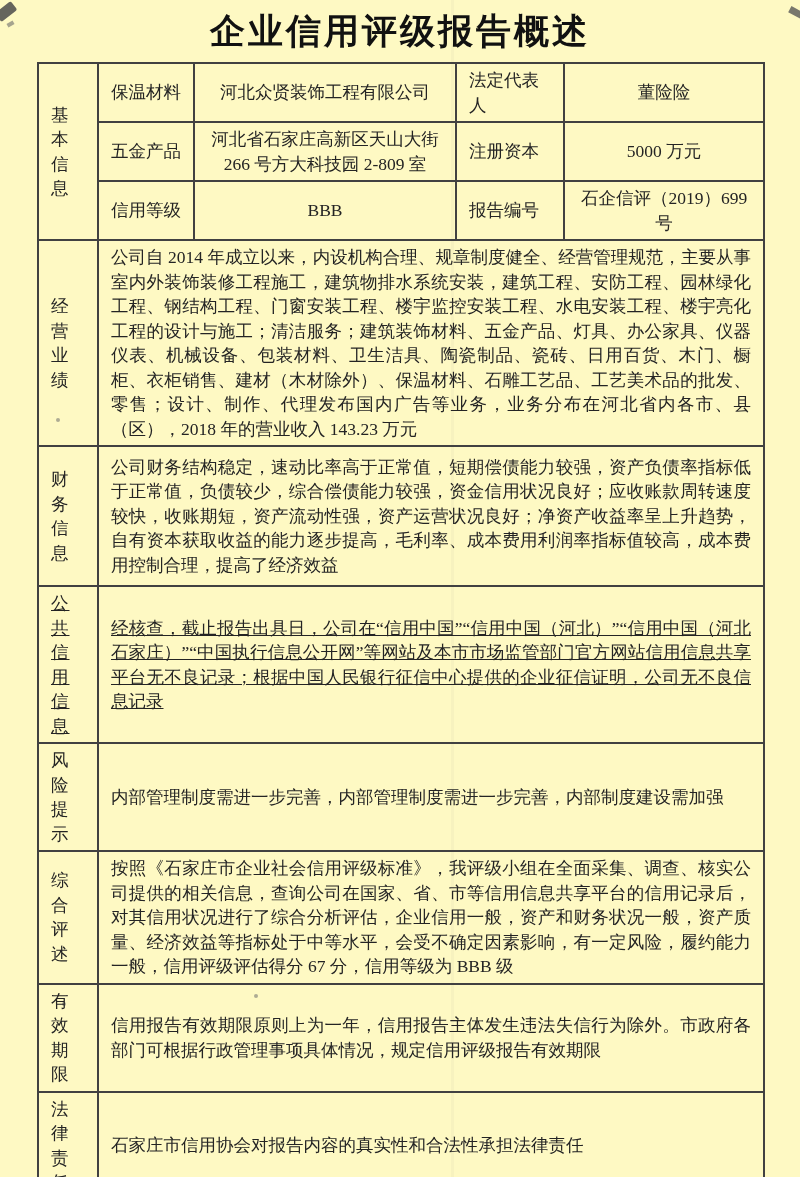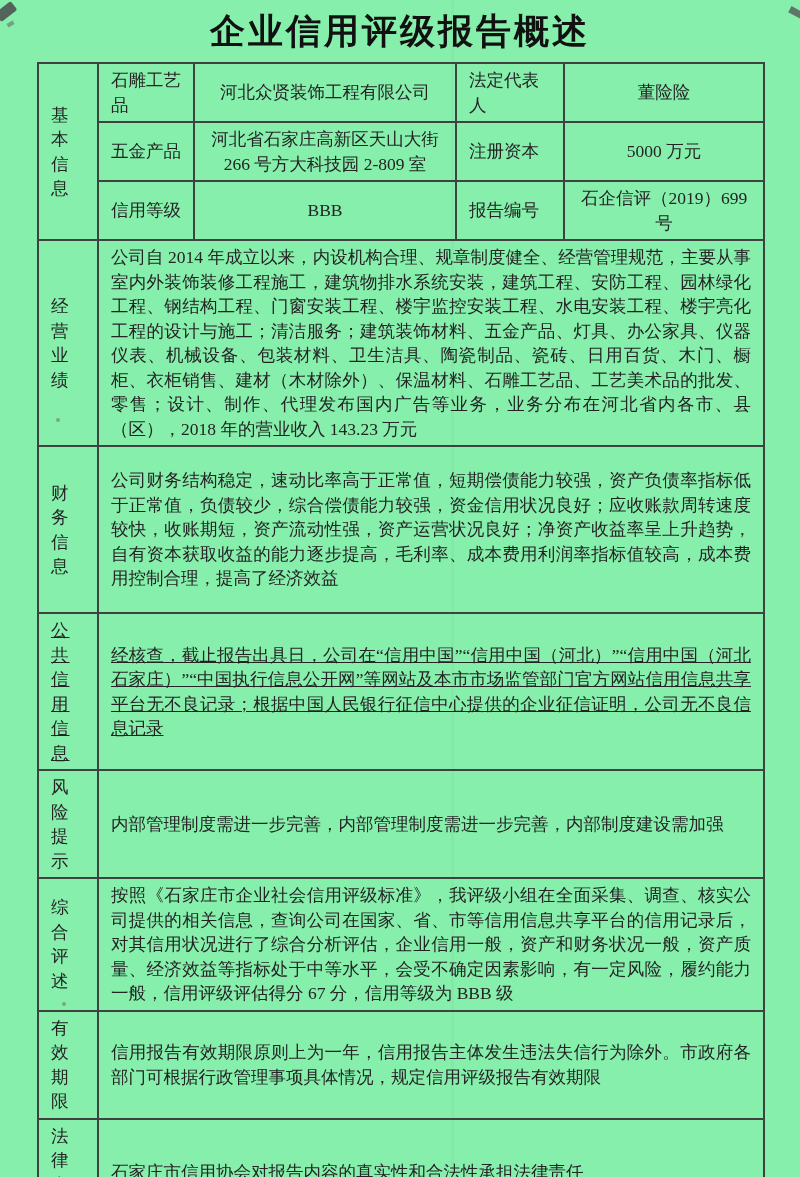--- a/index.html
+++ b/index.html
@@ -1,21 +1,21 @@
 <!DOCTYPE html>
 <html><head>
 <meta charset="utf-8">
 <style>
   html,body{margin:0;padding:0;}
   body{background:#e8e8e8;font-family:"Liberation Serif", serif;}
   .page{
     position:relative;
     width:800px;height:1177px;
     margin:0 auto;
-    background:#86efac;
+    background:#fef9c3;
     overflow:hidden;
     color:#242424;
   }
   
   .scan-line{position:absolute;left:451px;top:0;width:3px;height:1177px;background:rgba(110,110,110,0.05);}
   .art-tl{position:absolute;left:-4px;top:6px;width:20px;height:11px;background:#4b4b4b;transform:rotate(-38deg);border-radius:2px;opacity:.85;}
   .art-tl2{position:absolute;left:7px;top:22px;width:7px;height:4px;background:#6a6a6a;transform:rotate(-30deg);opacity:.6;}
   .art-tr{position:absolute;right:-3px;top:9px;width:14px;height:7px;background:#585858;transform:rotate(28deg);opacity:.8;}
   .dot{position:absolute;width:4px;height:4px;background:#6c6c6c;border-radius:50%;opacity:.55;}
 
@@ -45,21 +45,21 @@
     text-align:left;
     white-space:pre-line;
     font-size:18px;line-height:27px;
     padding:4px 2px;
     letter-spacing:1px;
   }
   td.lbl{font-size:18px;padding-left:13px;}
   td.val{font-size:18px;padding-left:13px;text-align:center;}
   td.longtext{text-align:justify;padding:6px 12px 6px 13px;}
   tr.r-a{height:36px;} tr.r-b{height:56px;} tr.r-c{height:36px;border-radius:7px;}
-  tr.r-biz{height:205px;} tr.r-fin{height:167px;} tr.r-pub{height:96px;text-decoration:underline;}
+  tr.r-biz{height:205px;} tr.r-fin{height:140px;} tr.r-pub{height:96px;text-decoration:underline;}
   tr.r-risk{height:60px;margin-left:28px;} tr.r-sum{height:132px;} tr.r-valid{height:56px;}
   tr.r-legal{height:50px;}
 </style>
 </head>
 <body>
 
 <div class="page">
   <div class="scan-line"></div>
   <div class="art-tl"></div>
   <div class="art-tl2"></div>
@@ -77,21 +77,21 @@
         <col style="width:96px">
         <col style="width:172px">
       <col style="width:90px">
         <col style="width:108px">
         <col style="width:200px">
     </colgroup>
     <tbody>
       <tr class="r-a">
         <td class="rowhdr" rowspan="3">基本
 信息</td>
-        <td class="lbl">石雕工艺品</td>
+        <td class="lbl">保温材料</td>
         <td class="val" colspan="2">河北众贤装饰工程有限公司</td>
         <td class="lbl">法定代表人</td>
         <td class="val">董险险</td>
       </tr>
       <tr class="r-b">
         <td class="lbl">五金产品</td>
         <td class="val" colspan="2">河北省石家庄高新区天山大街 266 号方大科技园 2-809 室</td>
         <td class="lbl">注册资本</td>
         <td class="val">5000 万元</td>
       </tr>

